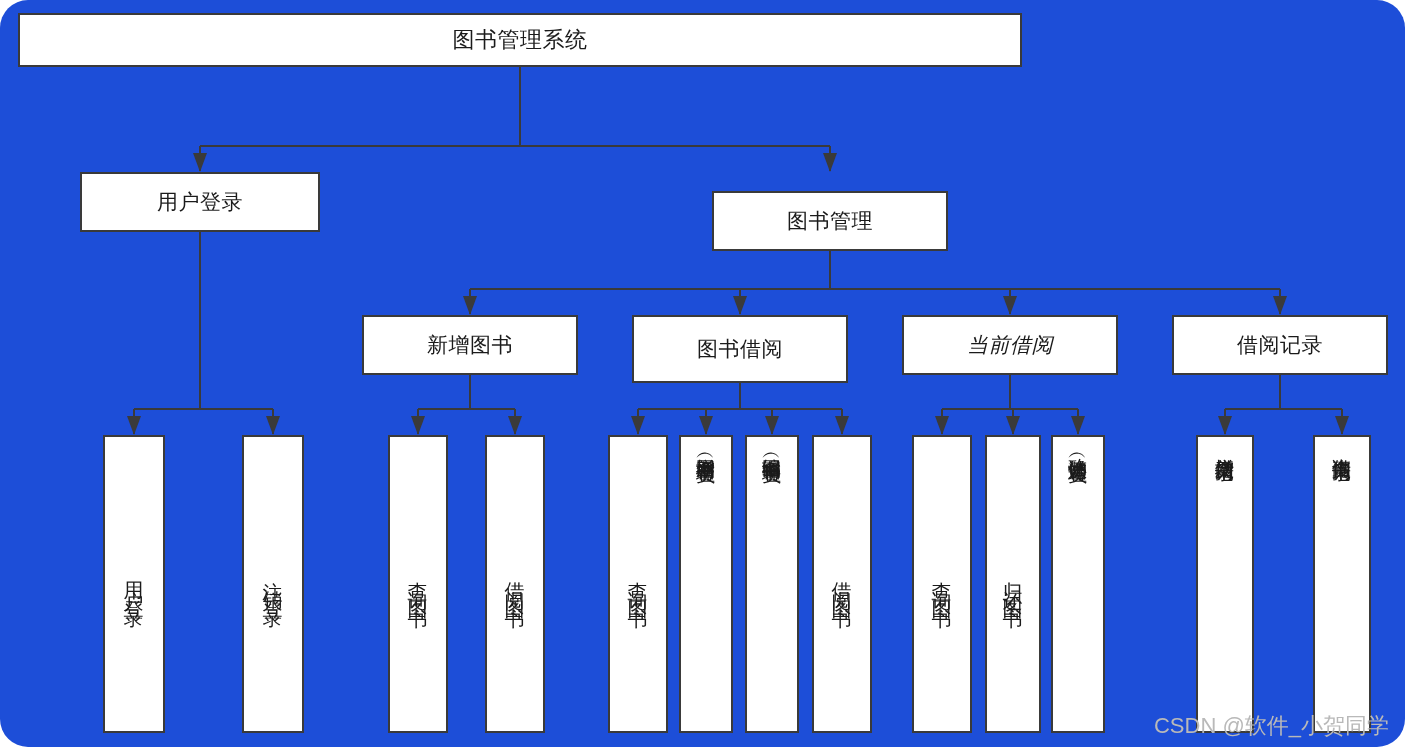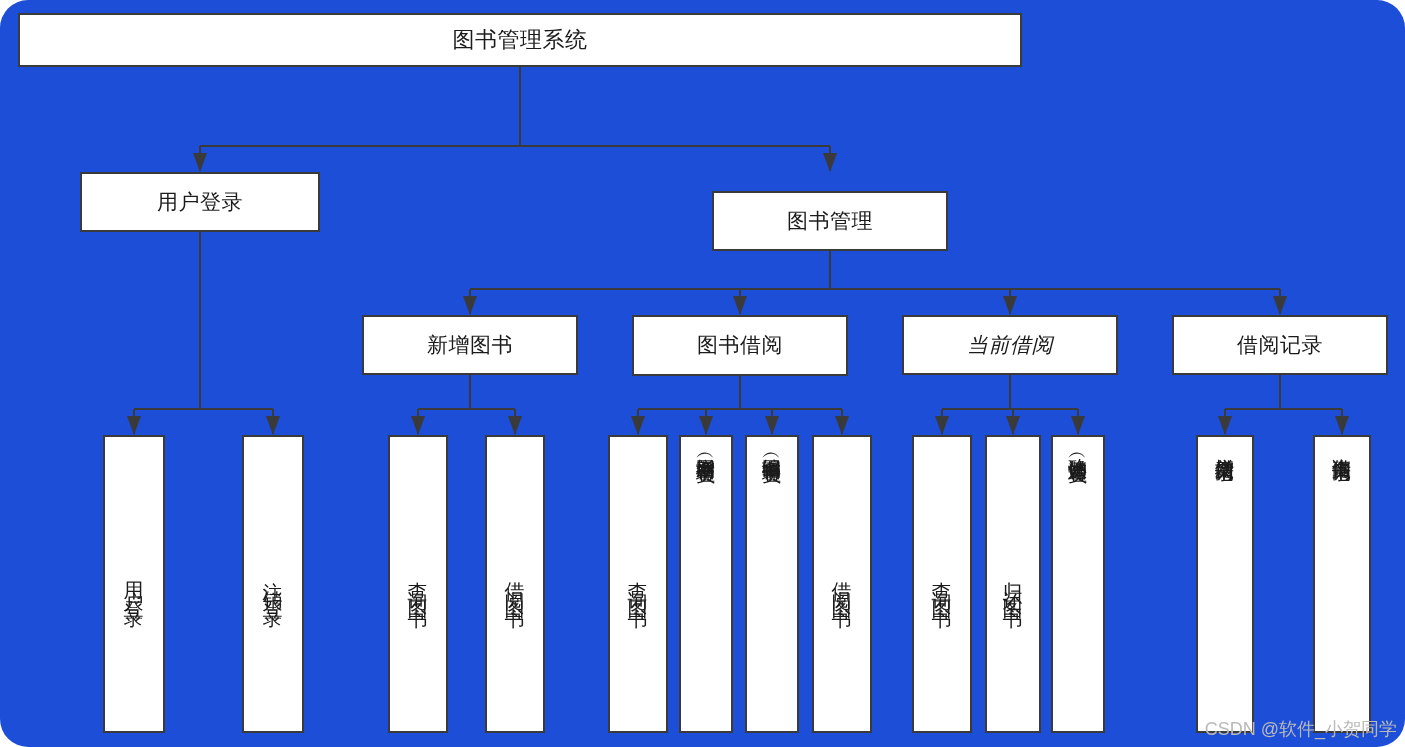--- a/index.html
+++ b/index.html
@@ -73,23 +73,23 @@
   }
   .node.vertical.short .label {
     letter-spacing: 9px;
   }
   .node.vertical.tight .label {
     font-size: 19px;
     letter-spacing: 1px;
   }
   .watermark {
     position: absolute;
-    right: 8px;
+    right: 16px;
     bottom: 6px;
-    font-size: 18px;
+    font-size: 22px;
     color: #b9b9b9;
     white-space: nowrap;
     user-select: none;
   }
 </style>
 </head>
 <body>
 
 <div id="diagram">
 
@@ -154,21 +154,21 @@
       </div>
       <div class="node horizontal" style="left: 80px; top: 172px; width: 240px; height: 60px;">
         <span class="label">用户登录</span>
       </div>
       <div class="node horizontal" style="left: 712px; top: 172px; width: 236px; height: 60px; margin-top: 19px;">
         <span class="label">图书管理</span>
       </div>
       <div class="node horizontal" style="left: 362px; top: 315px; width: 216px; height: 60px;">
         <span class="label">新增图书</span>
       </div>
-      <div class="node horizontal" style="left: 632px; top: 315px; width: 216px; height: 61px;">
+      <div class="node horizontal" style="left: 632px; top: 315px; width: 216px; height: 68px;">
         <span class="label">图书借阅</span>
       </div>
       <div class="node horizontal" style="left: 902px; top: 315px; width: 216px; height: 60px; font-style: italic;">
         <span class="label">当前借阅</span>
       </div>
       <div class="node horizontal" style="left: 1172px; top: 315px; width: 216px; height: 60px;">
         <span class="label">借阅记录</span>
       </div>
       <div class="node vertical short" style="left: 103px; top: 435px; width: 62px; height: 298px;">
         <span class="label">用户登录</span>

